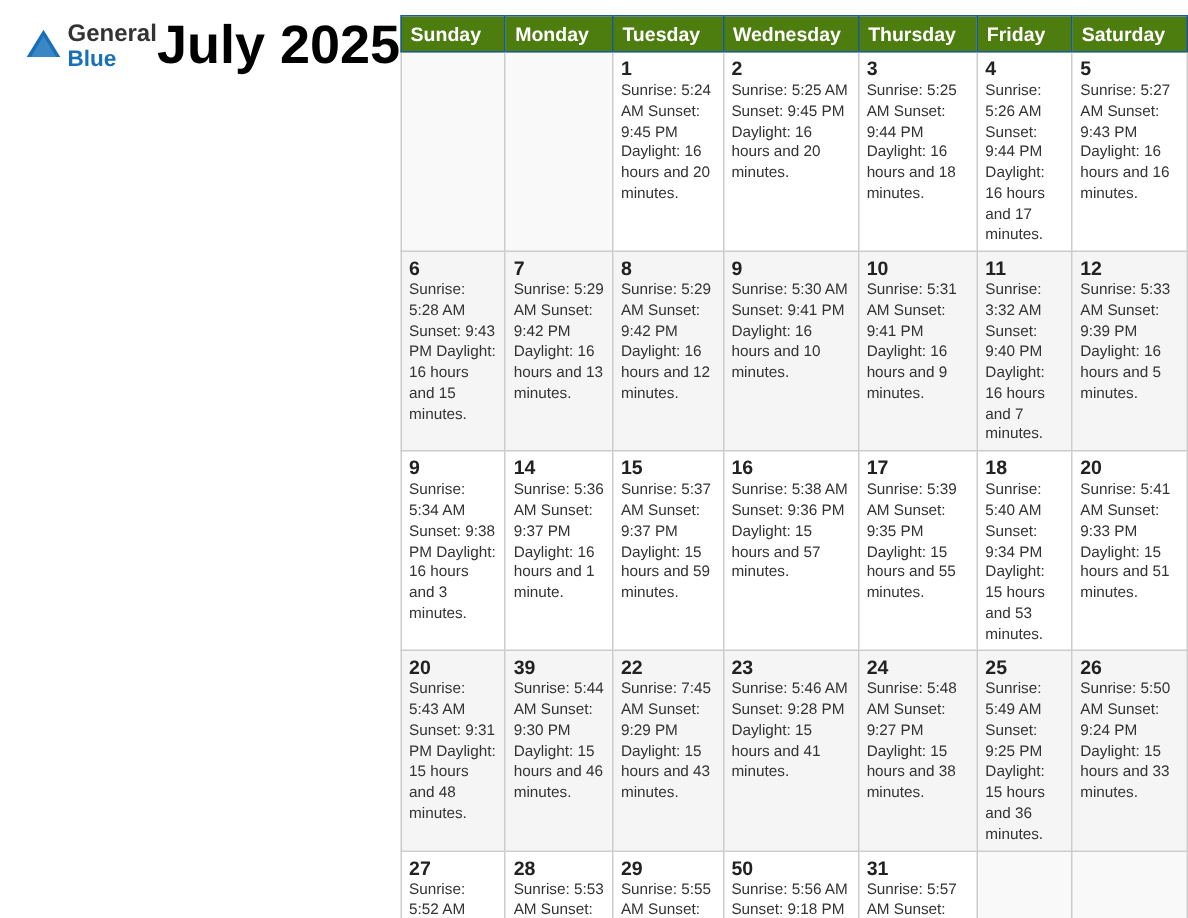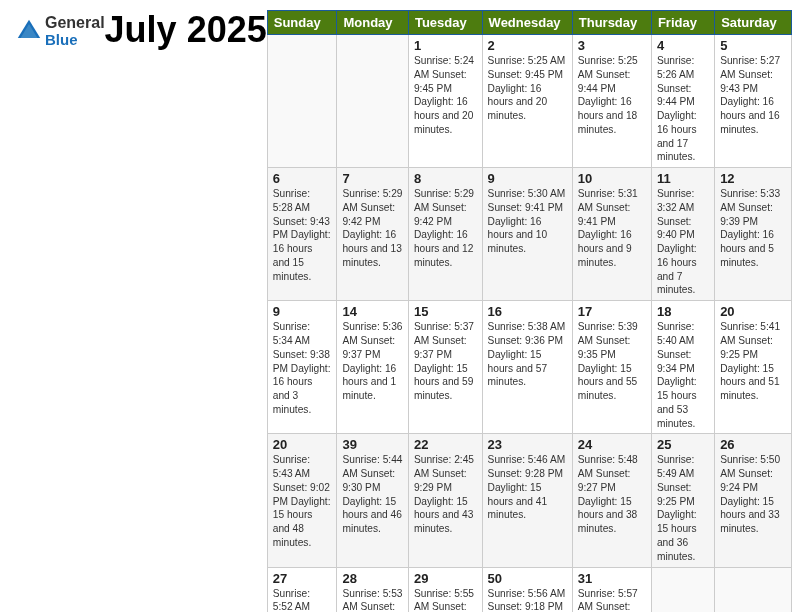--- a/index.html
+++ b/index.html
@@ -268,43 +268,43 @@
           <td>
             <span class="day-num">18</span>
             <div class="day-info">Sunrise: 5:40 AM
 Sunset: 9:34 PM
 Daylight: 15 hours
 and 53 minutes.</div>
           </td>
           <td>
             <span class="day-num">20</span>
             <div class="day-info">Sunrise: 5:41 AM
-Sunset: 9:25 PM
+Sunset: 9:33 PM
 Daylight: 15 hours
 and 51 minutes.</div>
           </td>
         </tr>
         <tr>
           <td>
             <span class="day-num">20</span>
             <div class="day-info">Sunrise: 5:43 AM
-Sunset: 9:02 PM
+Sunset: 9:31 PM
 Daylight: 15 hours
 and 48 minutes.</div>
           </td>
           <td>
             <span class="day-num">39</span>
             <div class="day-info">Sunrise: 5:44 AM
 Sunset: 9:30 PM
 Daylight: 15 hours
 and 46 minutes.</div>
           </td>
           <td>
             <span class="day-num">22</span>
-            <div class="day-info">Sunrise: 2:45 AM
+            <div class="day-info">Sunrise: 7:45 AM
 Sunset: 9:29 PM
 Daylight: 15 hours
 and 43 minutes.</div>
           </td>
           <td>
             <span class="day-num">23</span>
             <div class="day-info">Sunrise: 5:46 AM
 Sunset: 9:28 PM
 Daylight: 15 hours
 and 41 minutes.</div>

